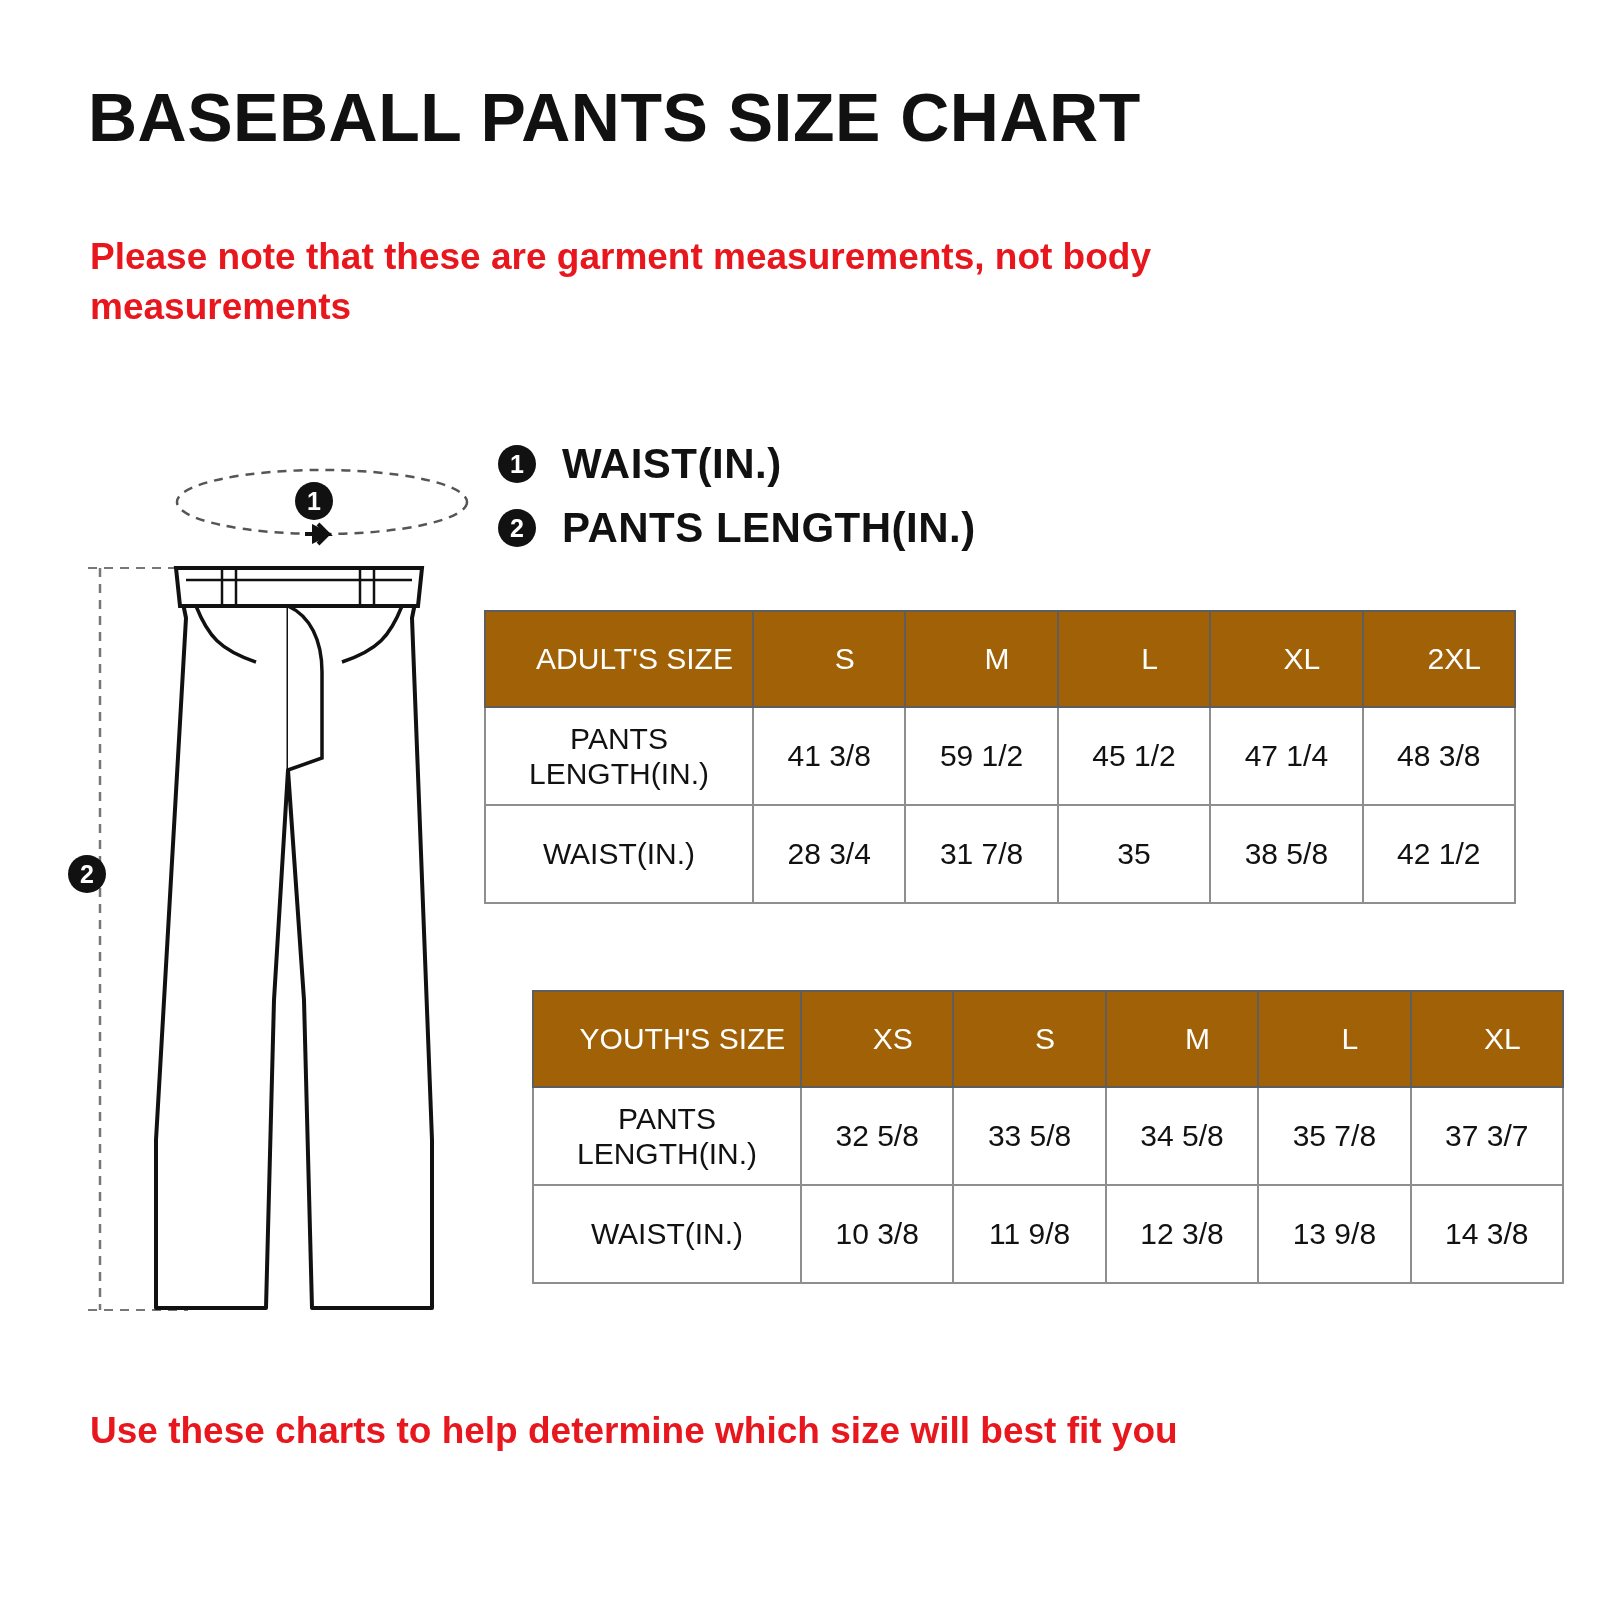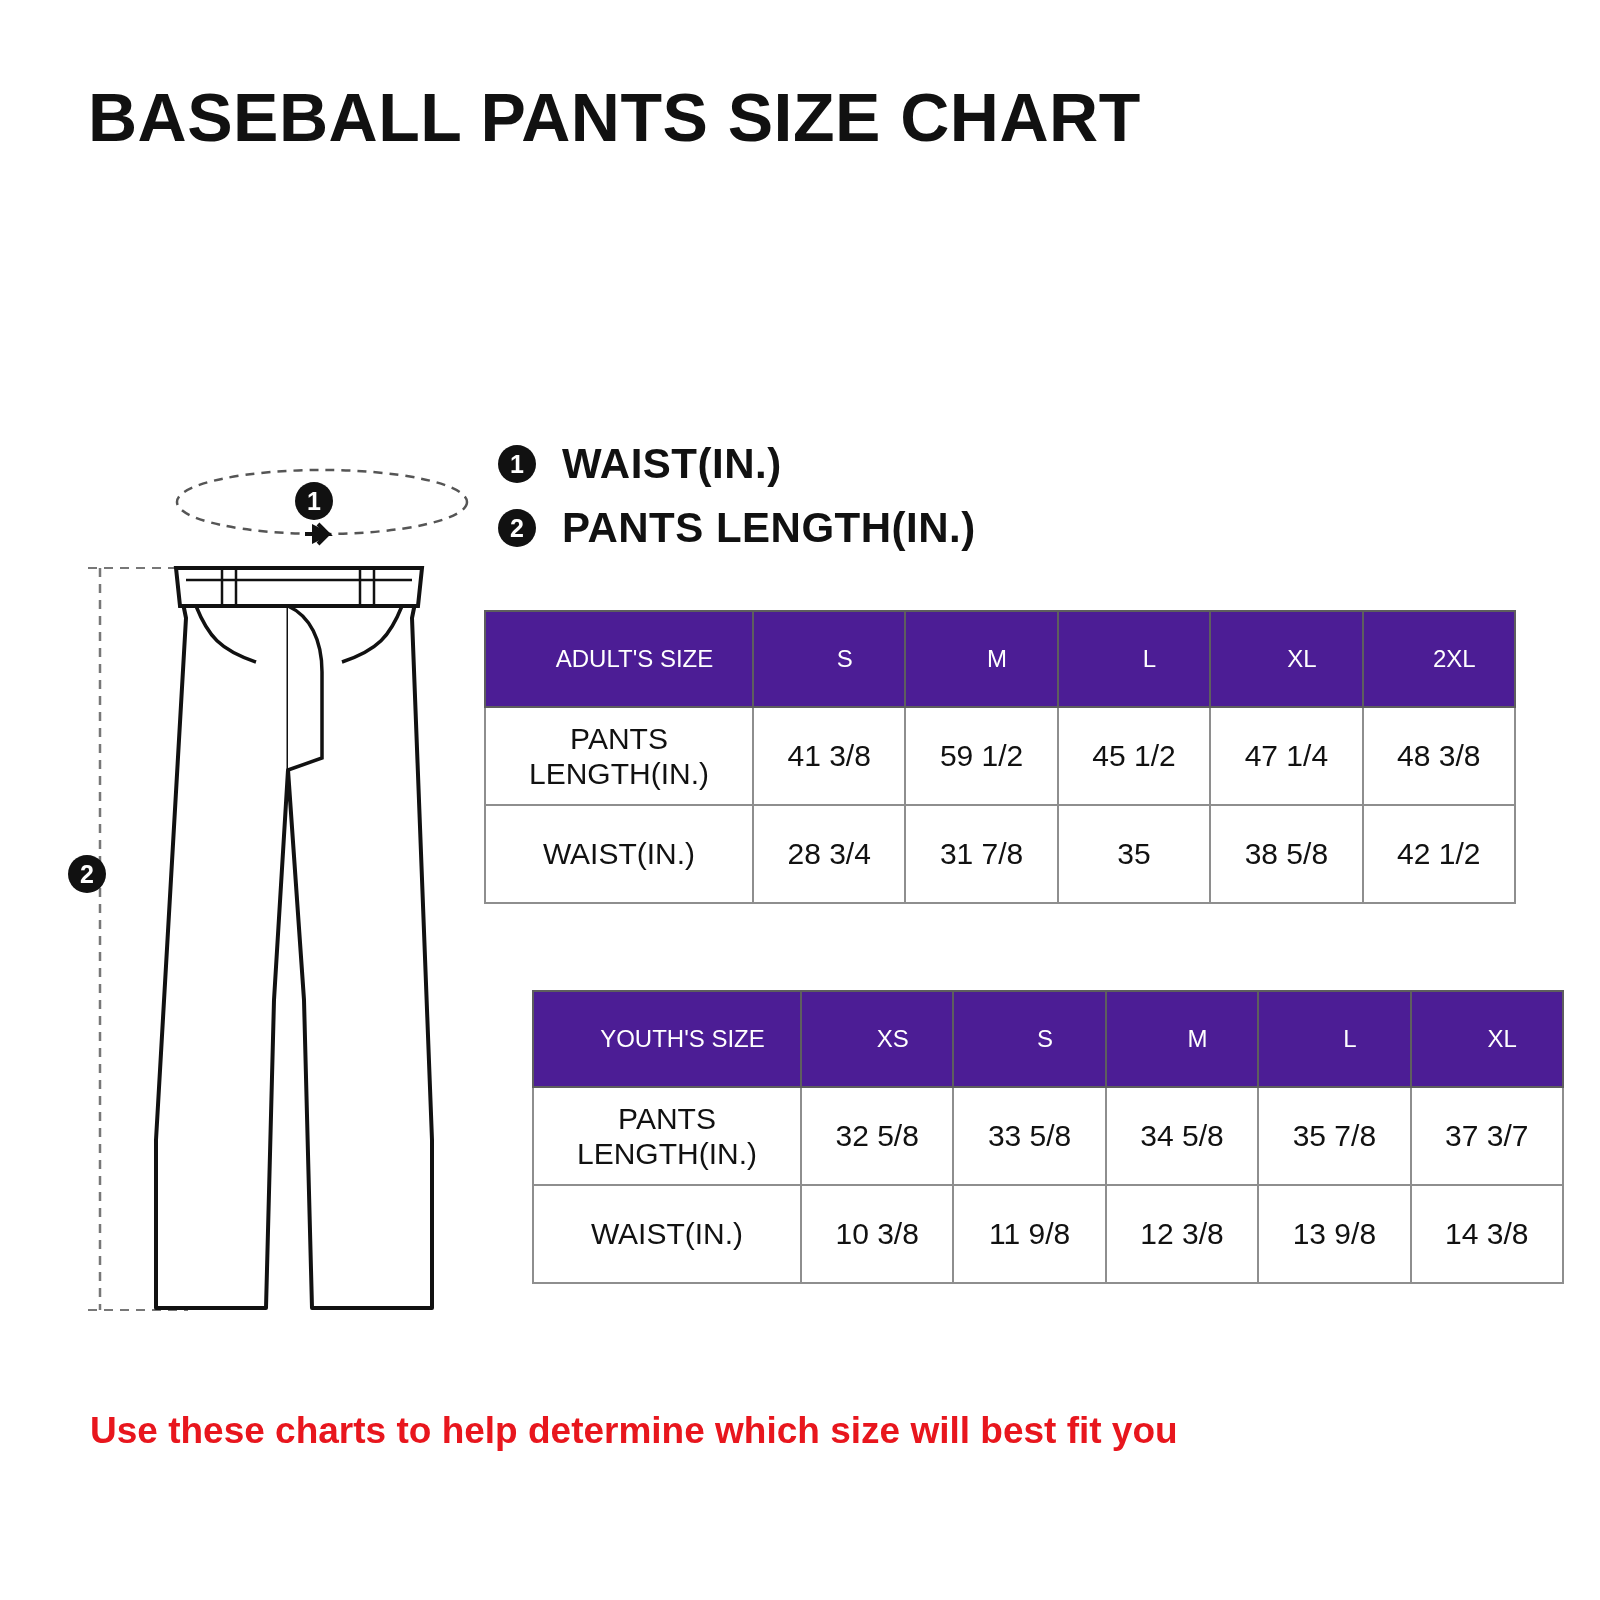--- a/index.html
+++ b/index.html
@@ -118,26 +118,26 @@
 
   th, td {
     border: 2px solid #8e8e8e;
     text-align: center;
     vertical-align: middle;
     font-size: 30px;
     color: #111111;
     padding: 0;
   }
   thead th {
-    background: #4c1d95;
+    background: #a16207;
     color: #ffffff;
     border: 2px solid #5e5e5e;
     height: 94px;
     font-weight: normal;
-    font-size: 24px;
+    font-size: 30px;
     padding-left: 31px;
   }
   thead th.label-col {
     line-height: 1.18;
   }
   tbody td {
     height: 96px;
     background: #ffffff;
   }
   tbody td.row-label {
@@ -146,20 +146,21 @@
   col.c-label { width: 268px; }
   col.c-val5 { width: 152.4px; }
 </style>
 </head>
 <body>
 
 <div class="page">
 
   <div class="title">BASEBALL PANTS SIZE CHART</div>
 
+  <div class="note">Please note that these are garment measurements, not body measurements</div>
 
   <div class="diagram">
     <svg width="430" height="900" viewBox="0 0 430 900">
 
       <ellipse cx="262" cy="62" rx="145" ry="32" fill="none" stroke="#555" stroke-width="2.5" stroke-dasharray="9,7"></ellipse>
       <path d="M 245 94 L 268 94 L 258 84 M 268 94 L 258 104" fill="none" stroke="#111" stroke-width="4"></path>
       <polygon points="272,94 252,84 252,104" fill="#111"></polygon>
 
       <line x1="40" y1="128" x2="40" y2="870" stroke="#777" stroke-width="2.5" stroke-dasharray="9,7"></line>
       <line x1="28" y1="128" x2="128" y2="128" stroke="#777" stroke-width="2" stroke-dasharray="9,7"></line>

